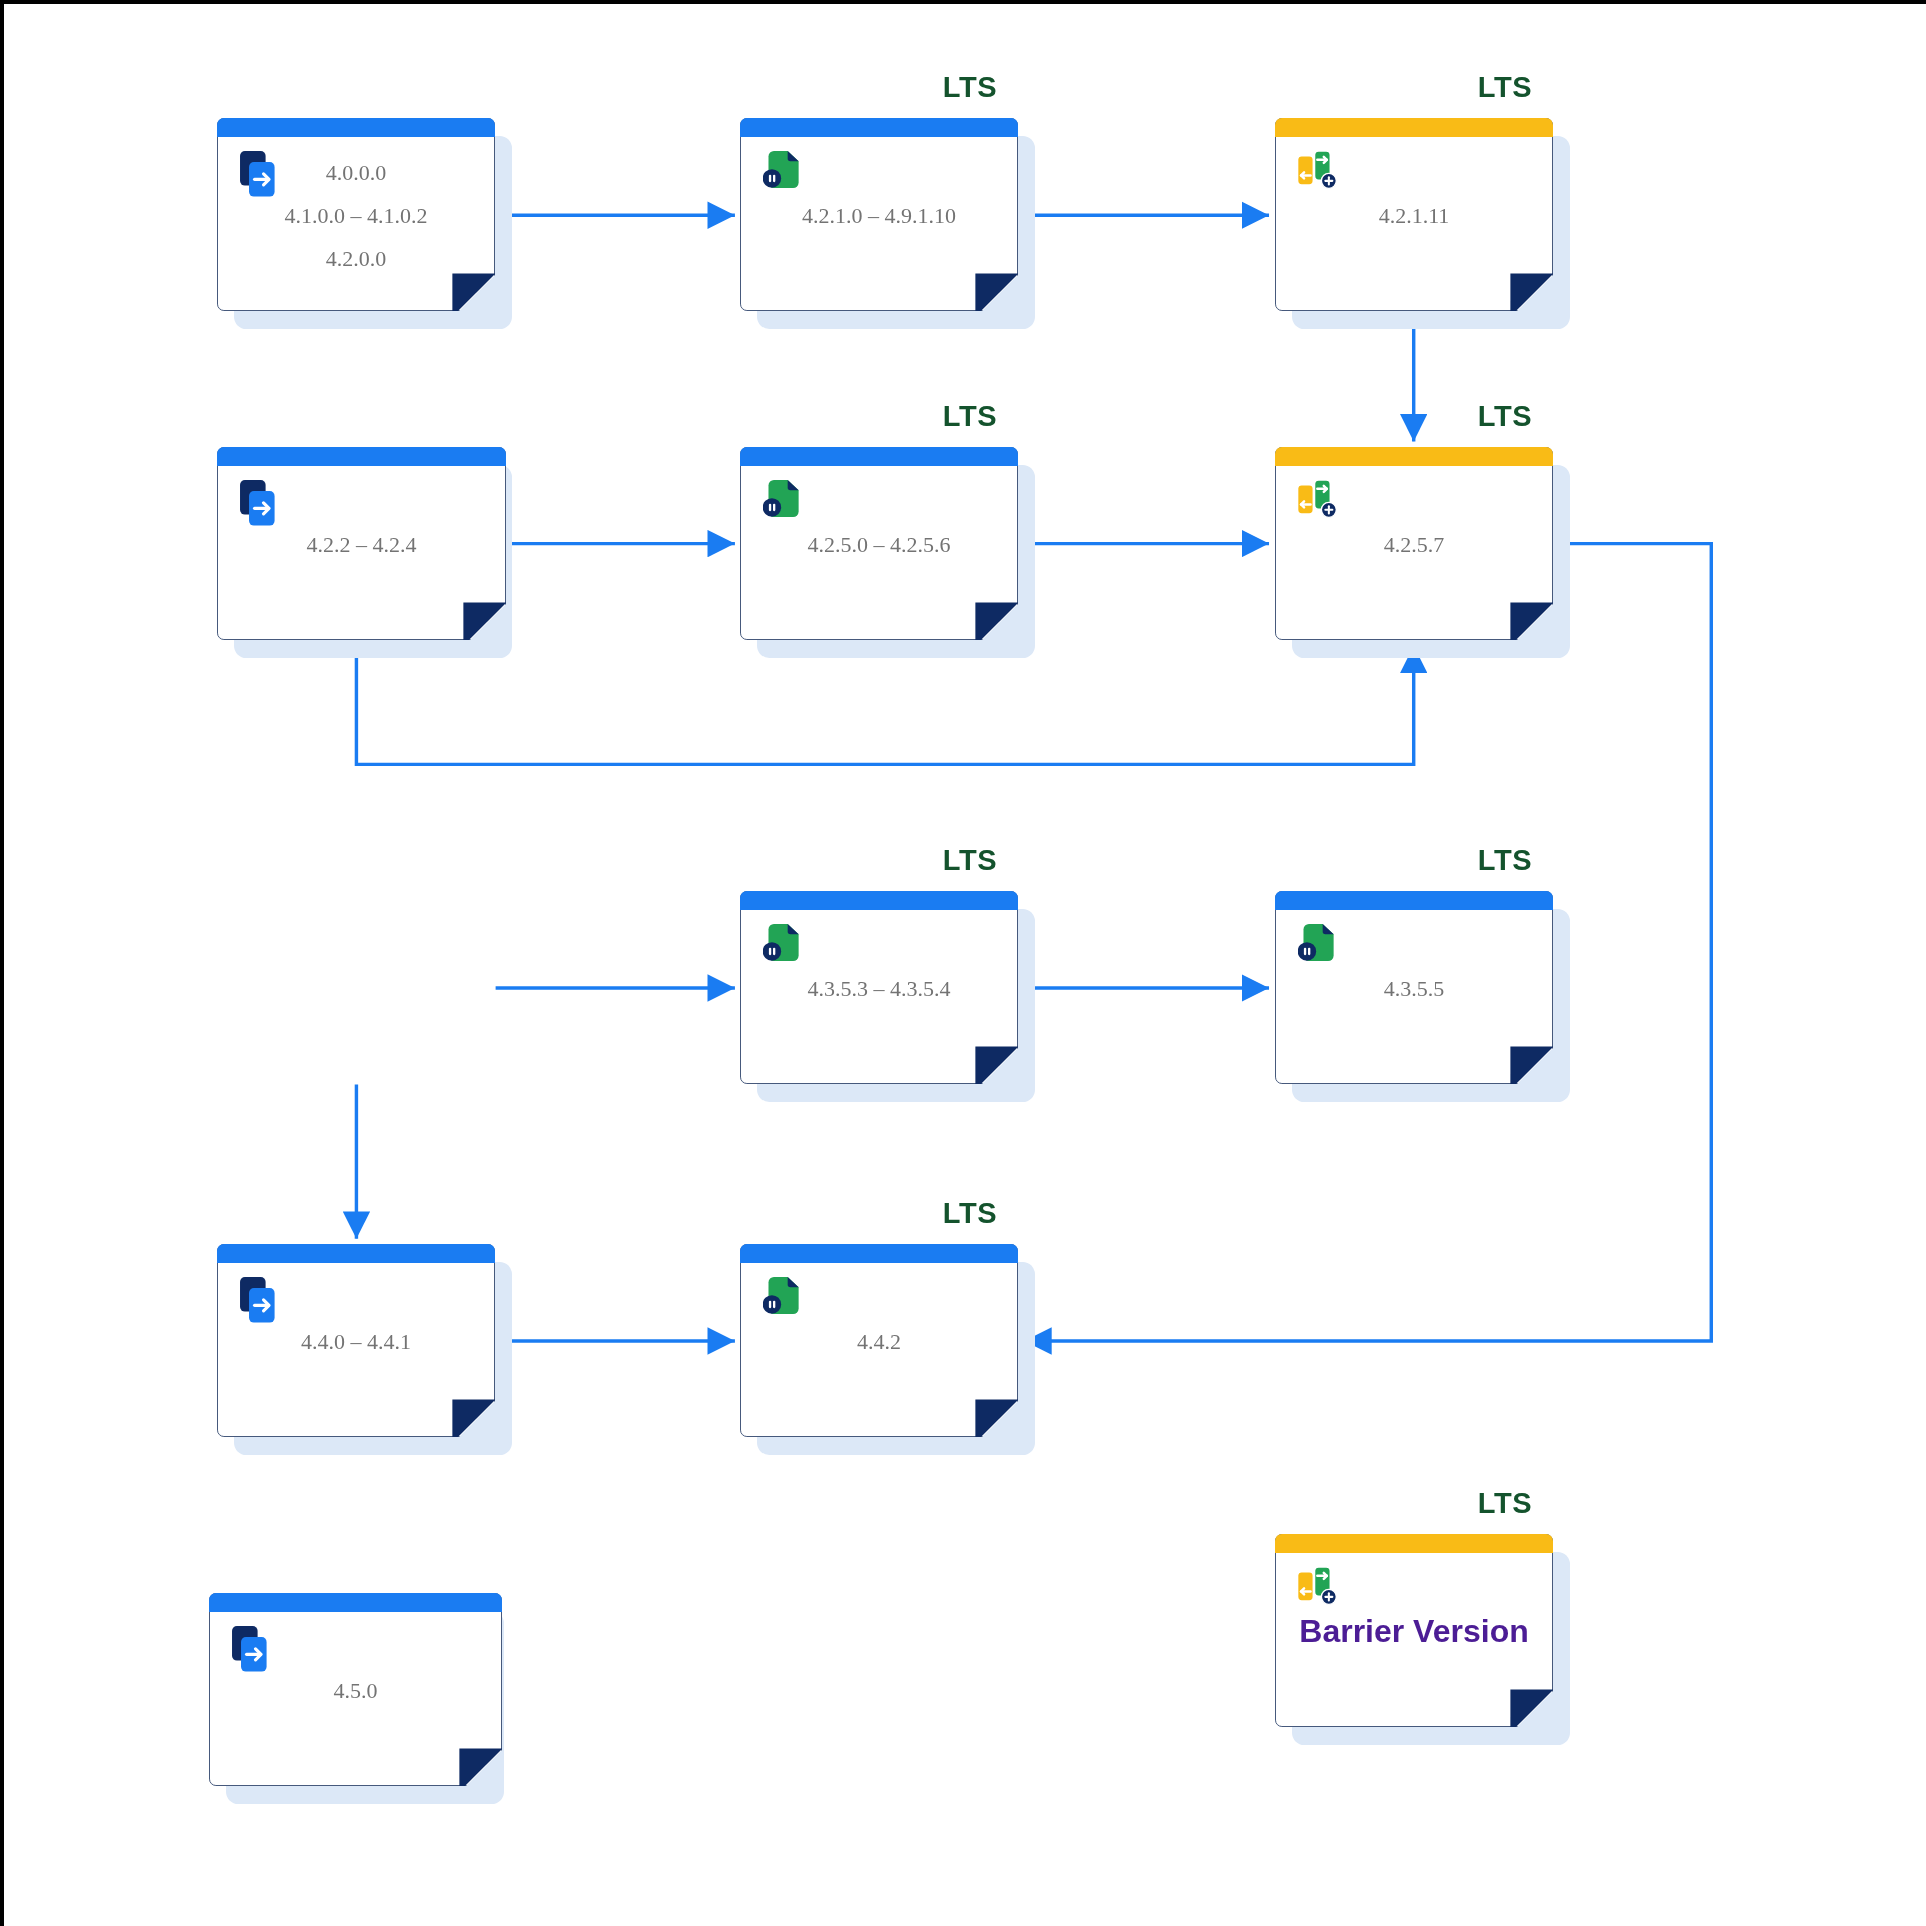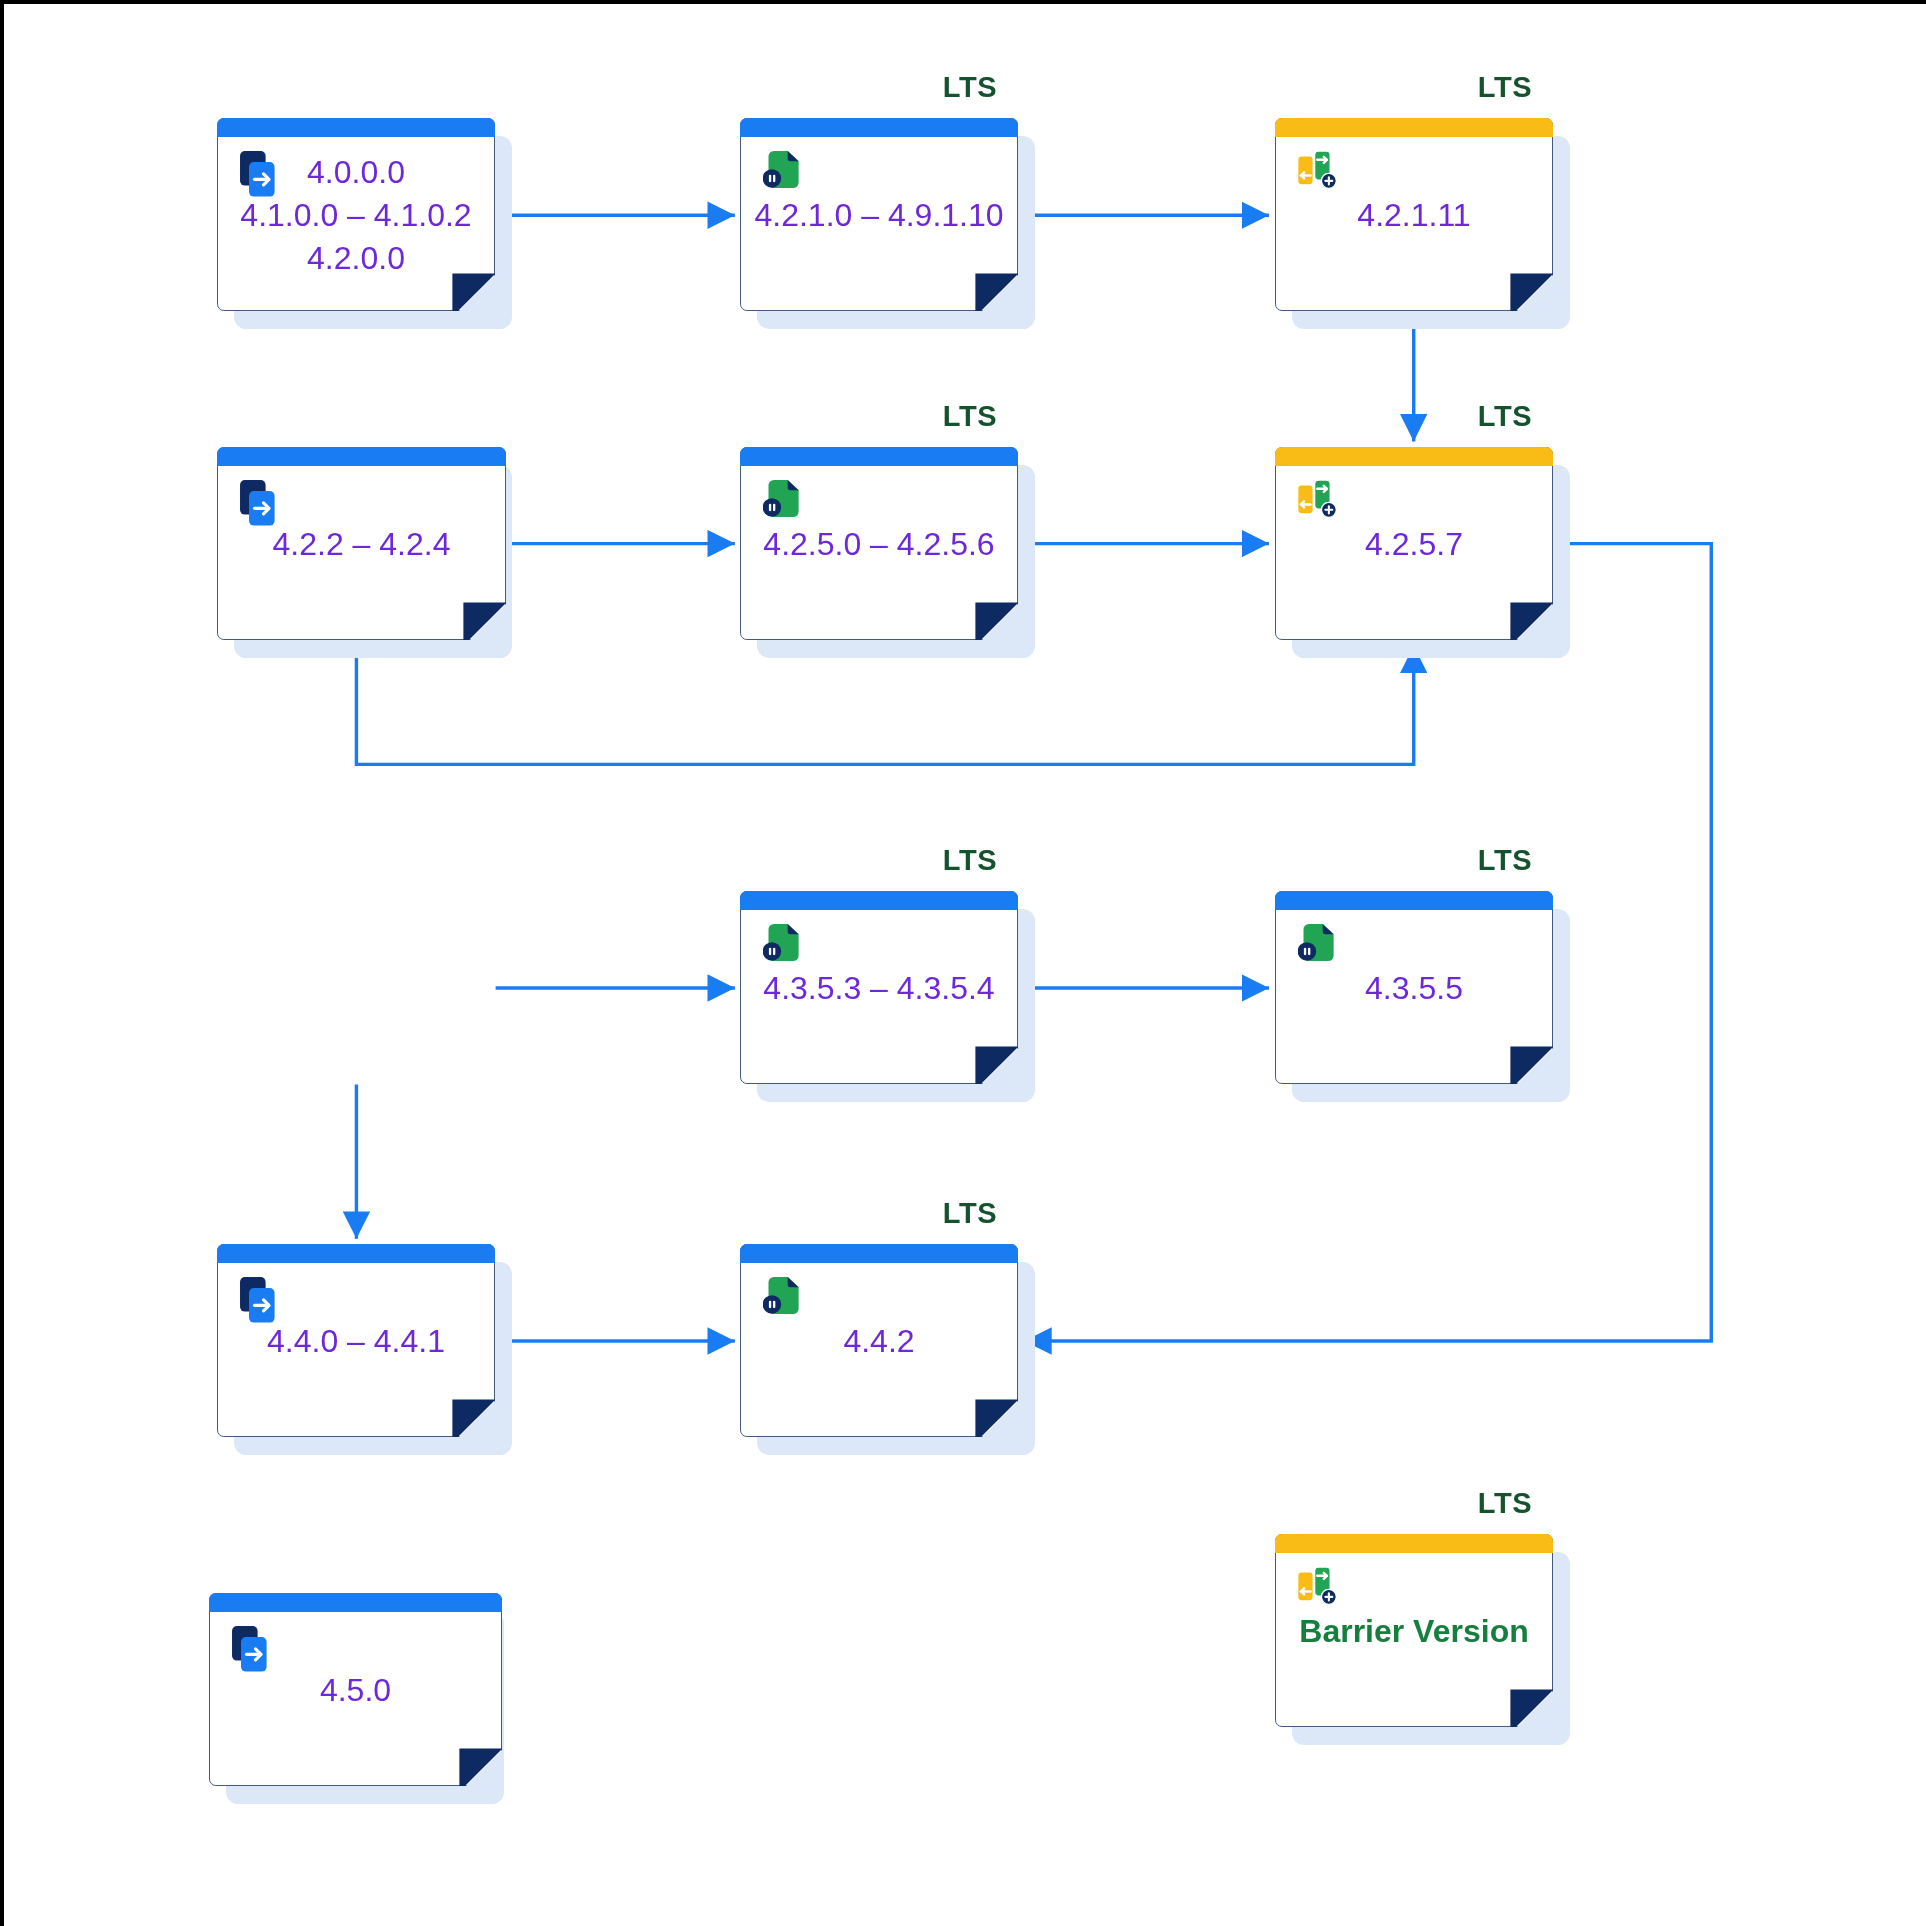--- a/index.html
+++ b/index.html
@@ -29,25 +29,25 @@
   .card-header{position:absolute;left:-1.4px;top:-1.4px;right:-1.4px;height:19px;border-radius:6.9px 6.9px 0 0;}
   .v-blue .card-header{background:#1a7cf2;}
   .v-yellow .card-header{background:#f9bb16;}
   .fold{
     position:absolute;right:-1.4px;bottom:-1.4px;width:43px;height:43px;background:#0e2a63;
     clip-path:polygon(0 12%,100% 12%,12% 100%,0 100%);
   }
   .icon{position:absolute;left:22px;top:32px;line-height:0;}
   .card-lines{
     position:absolute;left:0;right:0;top:50%;transform:translateY(-50%);
-    text-align:center;font-family:Liberation Sans, sans-serif;
-    font-size:32px;line-height:43px;color:#6d28d9;
+    text-align:center;font-family:Liberation Serif, serif;
+    font-size:22px;line-height:43px;color:#737373;
   }
   .card-lines.legend-text{
-    font-family:"Liberation Sans",sans-serif;font-weight:bold;font-size:32px;color:#15803d;
+    font-family:"Liberation Sans",sans-serif;font-weight:bold;font-size:32px;color:#4c1d95;
   }
   .lts{
     position:absolute;right:20.6px;top:-47px;
     font-family:"Liberation Sans",sans-serif;font-weight:bold;font-size:29px;
     letter-spacing:0.7px;color:#14532d;
   }
 </style>
 </head>
 <body>
 

